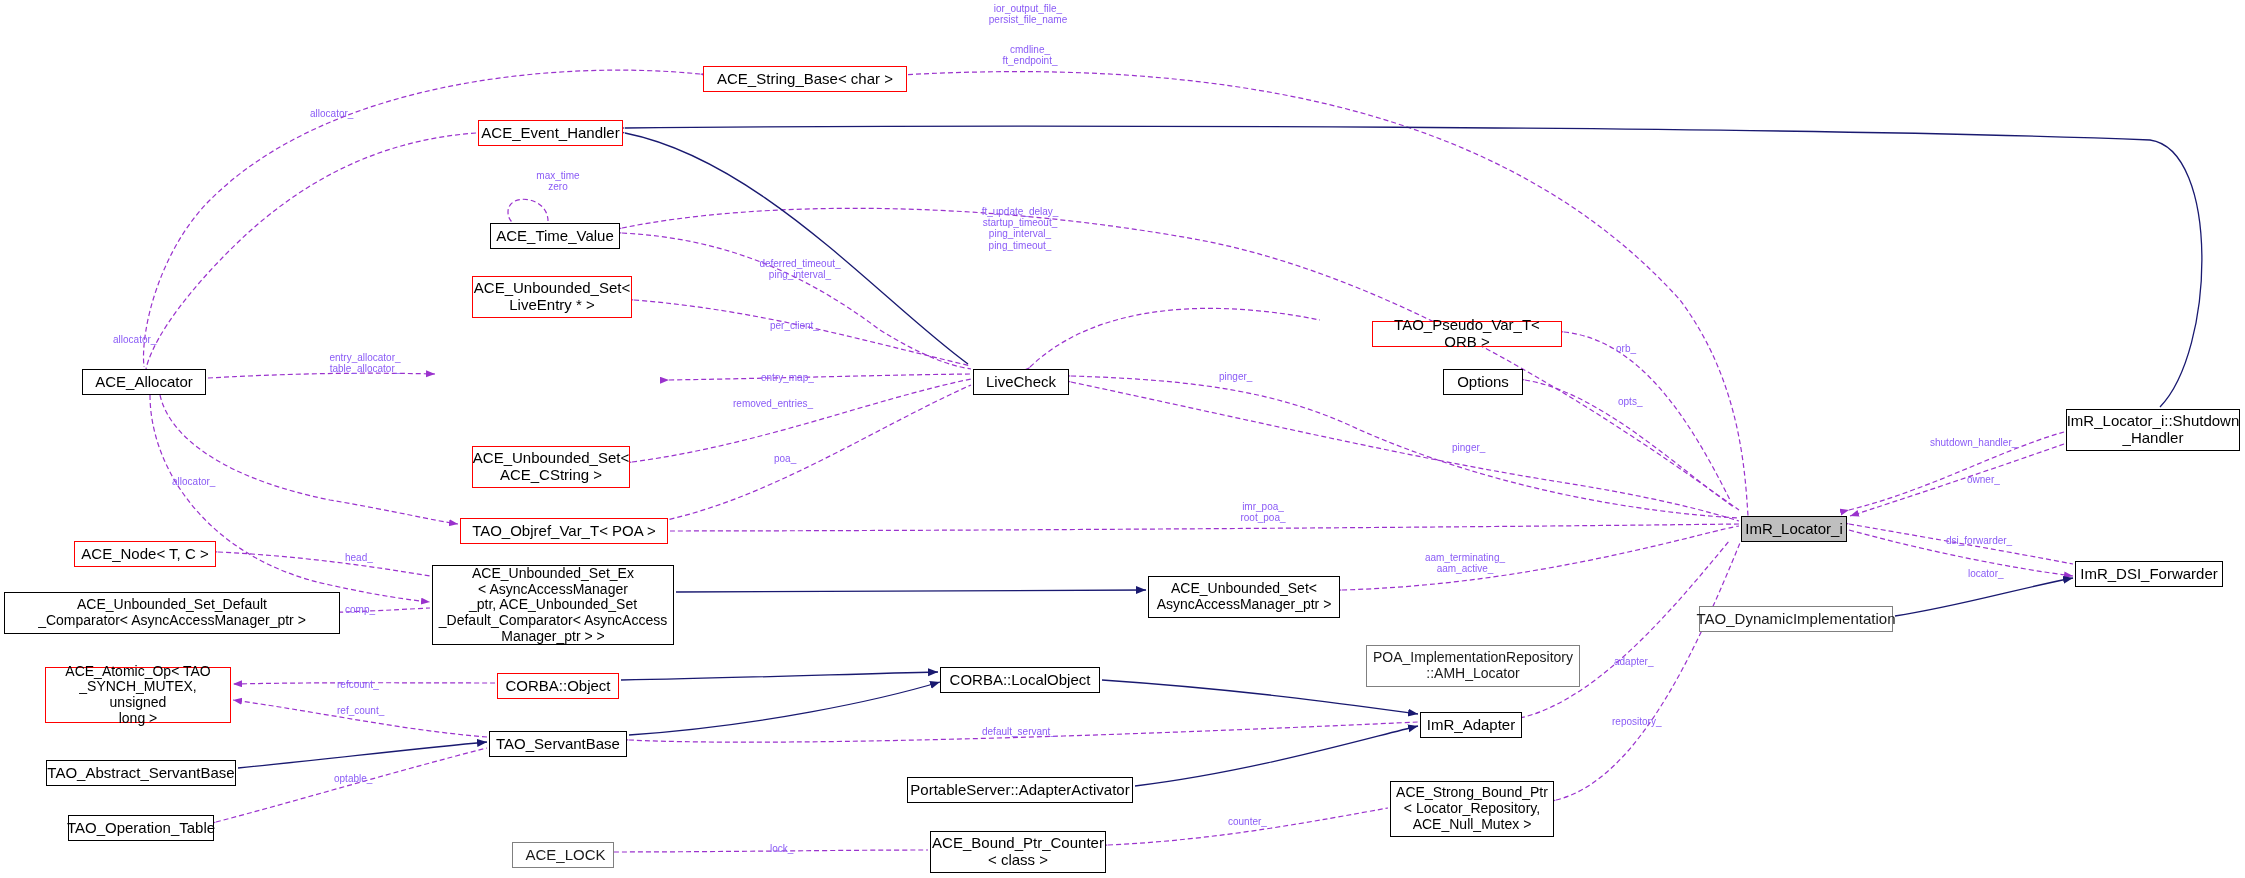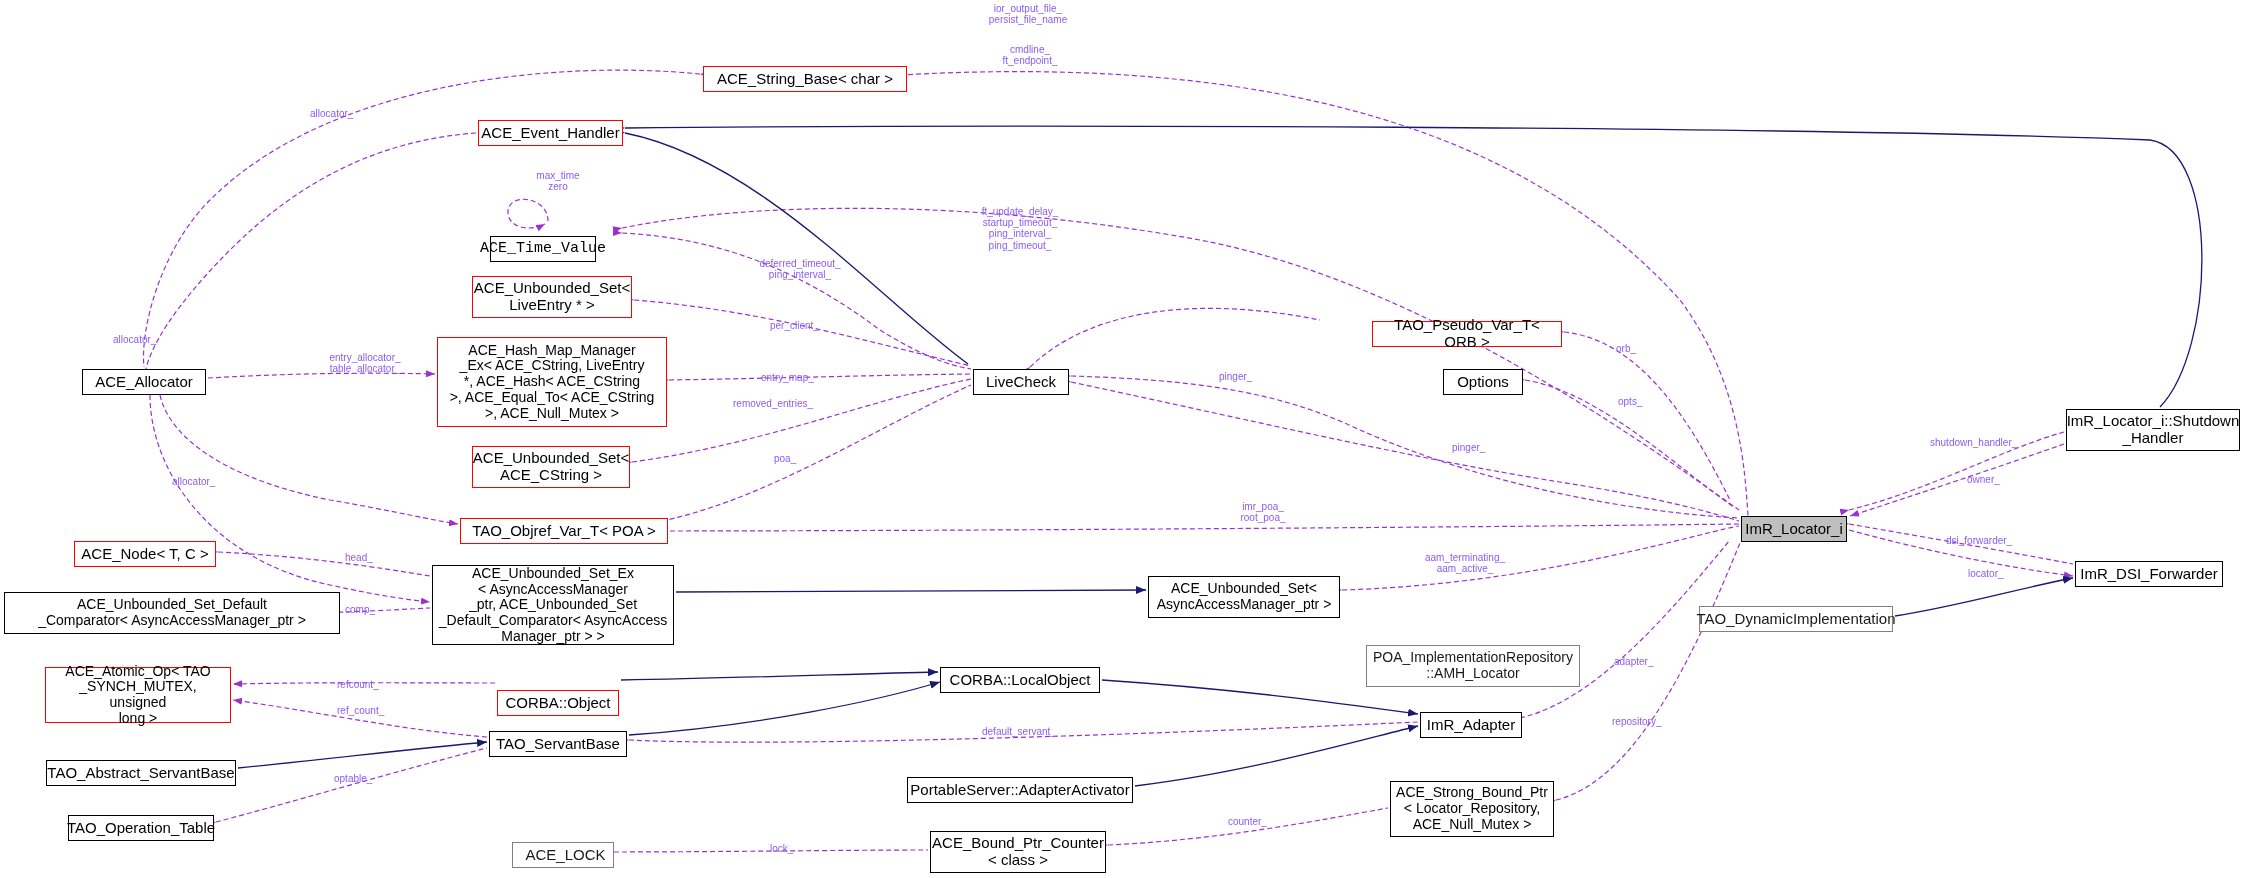--- a/index.html
+++ b/index.html
@@ -110,44 +110,39 @@
       <path d="M1102,680 C1250,690 1360,706 1418,714" marker-end="url(#arrInh)"></path>
 
       <path d="M1135,786 C1250,772 1360,740 1418,726" marker-end="url(#arrInh)"></path>
 
       <path d="M1895,616 C1960,606 2020,588 2073,578" marker-end="url(#arrInh)"></path>
     </g>
   </svg>
 
   <div class="node red" style="left:703px;top:66px;width:204px;height:26px;">ACE_String_Base&lt; char &gt;</div>
   <div class="node red" style="left:478px;top:120px;width:145px;height:26px;">ACE_Event_Handler</div>
-  <div class="node" style="left:490px;top:236px;width:106px;height:26px;font-family:Liberation Mono, monospace;">ACE_Time_Value</div>
+  <div class="node" style="left:490px;top:223px;width:130px;height:26px;">ACE_Time_Value</div>
   <div class="node red" style="left:472px;top:276px;width:160px;height:42px;">ACE_Unbounded_Set&lt;
 LiveEntry * &gt;</div>
   <div class="node" style="left:82px;top:369px;width:124px;height:26px;">ACE_Allocator</div>
-  <div class="node red" style="left:437px;top:337px;width:230px;height:90px;font-size:14px;">ACE_Hash_Map_Manager
-_Ex&lt; ACE_CString, LiveEntry
-*, ACE_Hash&lt; ACE_CString
-&gt;, ACE_Equal_To&lt; ACE_CString
-&gt;, ACE_Null_Mutex &gt;</div>
   <div class="node red" style="left:472px;top:446px;width:158px;height:42px;">ACE_Unbounded_Set&lt;
 ACE_CString &gt;</div>
   <div class="node red" style="left:460px;top:518px;width:208px;height:26px;">TAO_Objref_Var_T&lt; POA &gt;</div>
   <div class="node red" style="left:74px;top:541px;width:142px;height:26px;">ACE_Node&lt; T, C &gt;</div>
   <div class="node" style="left:4px;top:592px;width:336px;height:42px;font-size:14px;">ACE_Unbounded_Set_Default
 _Comparator&lt; AsyncAccessManager_ptr &gt;</div>
   <div class="node" style="left:432px;top:565px;width:242px;height:80px;font-size:14px;">ACE_Unbounded_Set_Ex
 &lt; AsyncAccessManager
 _ptr, ACE_Unbounded_Set
 _Default_Comparator&lt; AsyncAccess
 Manager_ptr &gt; &gt;</div>
   <div class="node red" style="left:45px;top:667px;width:186px;height:56px;font-size:14px;">ACE_Atomic_Op&lt; TAO
 _SYNCH_MUTEX, unsigned
 long &gt;</div>
-  <div class="node red" style="left:497px;top:690px;width:122px;height:26px;">CORBA::Object</div>
+  <div class="node red" style="left:497px;top:673px;width:122px;height:26px;">CORBA::Object</div>
   <div class="node" style="left:489px;top:731px;width:138px;height:26px;">TAO_ServantBase</div>
   <div class="node" style="left:46px;top:760px;width:190px;height:26px;">TAO_Abstract_ServantBase</div>
   <div class="node" style="left:68px;top:815px;width:146px;height:26px;">TAO_Operation_Table</div>
   <div class="node gray" style="left:512px;top:842px;width:102px;height:26px;padding-left:8px;">ACE_LOCK</div>
   <div class="node" style="left:973px;top:369px;width:96px;height:26px;">LiveCheck</div>
   <div class="node red" style="left:1372px;top:321px;width:190px;height:26px;">TAO_Pseudo_Var_T&lt; ORB &gt;</div>
   <div class="node" style="left:1443px;top:369px;width:80px;height:26px;">Options</div>
   <div class="node" style="left:1148px;top:576px;width:192px;height:42px;font-size:14px;">ACE_Unbounded_Set&lt;
 AsyncAccessManager_ptr &gt;</div>
   <div class="node" style="left:940px;top:667px;width:160px;height:26px;">CORBA::LocalObject</div>

